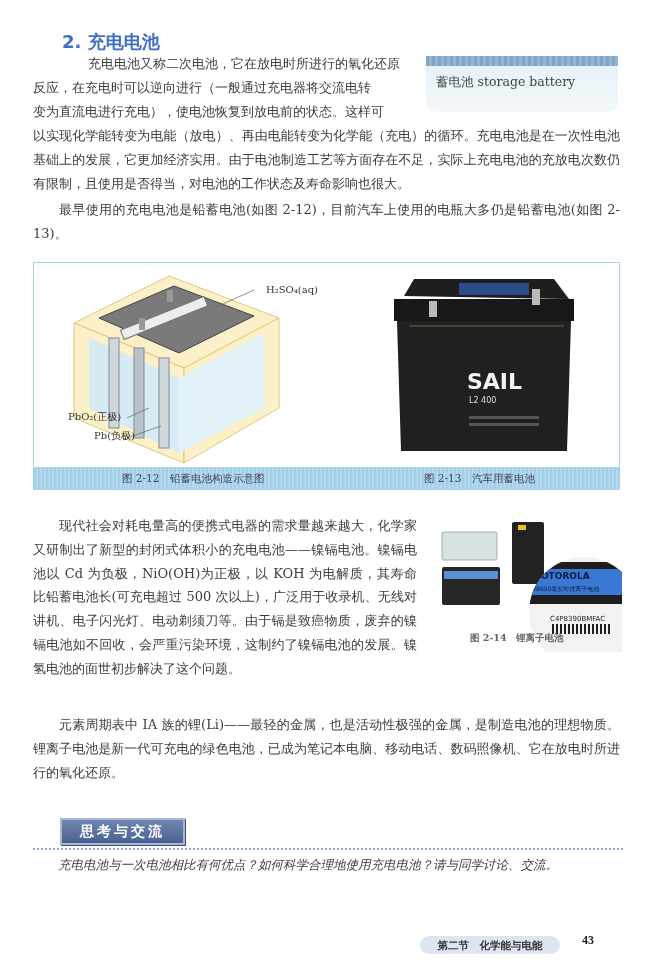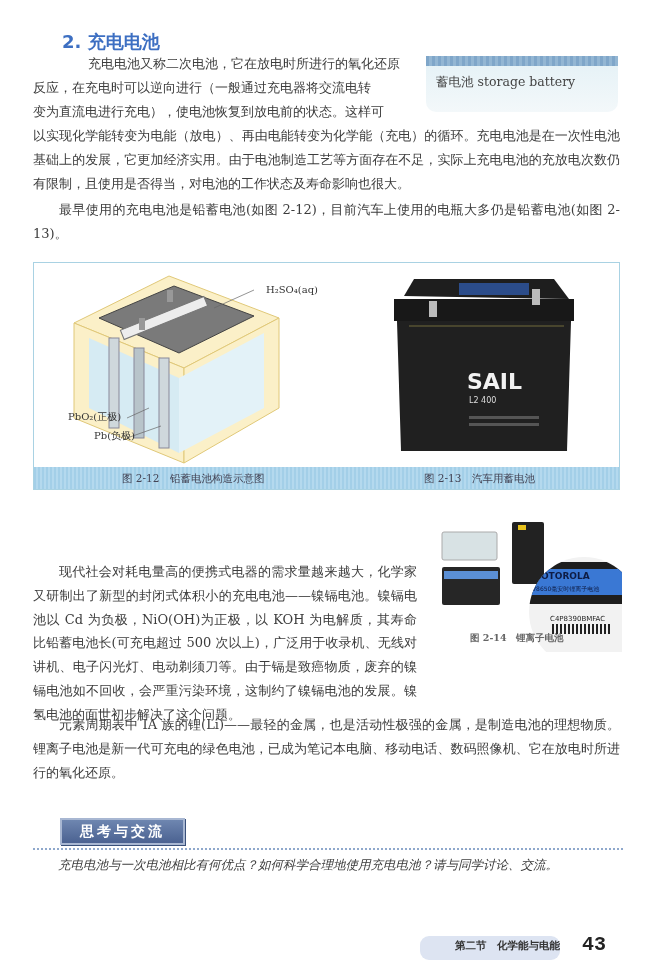--- a/index.html
+++ b/index.html
@@ -11,22 +11,22 @@
   .indent { text-indent: 2em; }
   .sidebar-box { position: absolute; left: 426px; top: 56px; width: 192px; height: 56px; background: linear-gradient(#e4f1f6, #f3f8fa); border-radius: 0 0 10px 10px; }
   .sidebar-box .bar { height: 10px; background: repeating-linear-gradient(90deg,#7fa6c9 0 3px,#93b6d3 3px 6px); }
   .sidebar-box .term { padding: 8px 0 0 10px; font-size: 12.5px; color: #444; }
   .figure-panel { position: absolute; left: 33px; top: 262px; width: 587px; height: 228px; border: 1px solid #a9d2e3; background: #fff; }
   .caption-bar { position: absolute; left: 0; bottom: 0; width: 100%; height: 22px; background: repeating-linear-gradient(90deg,#a3cfe8 0 2px,#b4d9ee 2px 4px); font-size: 10.5px; color: #445; }
   .caption-bar span { position: absolute; top: 5px; }
   .fig-label { position: absolute; font-size: 10px; color: #333; font-family: "DejaVu Serif", serif; }
   .think-badge { position: absolute; left: 60px; top: 818px; width: 125px; height: 27px; background: linear-gradient(#6e86b0,#4b6291); border: 2px solid #a8b7d2; box-shadow: 1px 1px 0 #39507a; color: #fff; font-family: "DejaVu Sans", sans-serif; font-weight: bold; font-size: 14px; letter-spacing: 3px; text-align: center; line-height: 23px; }
   .dotted-line { position: absolute; left: 33px; top: 848px; width: 590px; border-top: 2px dotted #8fa8cc; }
-  .footer-pill { position: absolute; left: 420px; top: 936px; width: 140px; height: 24px; border-radius: 9px; background: #dde4f2; font-family: "DejaVu Sans", sans-serif; font-size: 10.5px; font-weight: bold; color: #333; line-height: 18px; text-align: right; }
-  .page-number { position: absolute; left: 582px; top: 933px; font-family: Liberation Mono, monospace; font-size: 20px; font-weight: bold; color: #222; }
+  .footer-pill { position: absolute; left: 420px; top: 936px; width: 140px; height: 18px; border-radius: 9px; background: #dde4f2; font-family: "DejaVu Sans", sans-serif; font-size: 10.5px; font-weight: bold; color: #333; line-height: 18px; text-align: center; }
+  .page-number { position: absolute; left: 582px; top: 933px; font-family: Liberation Serif, serif; font-size: 12px; font-weight: bold; color: #222; }
   .italic-text { font-family: "DejaVu Serif", serif; font-style: italic; }
 </style>
 </head>
 <body>
 
 <div class="page">
 
   <div class="section-heading">
     <span>2.</span>
     <span>充电电池</span>
@@ -82,21 +82,21 @@
       <rect x="80" y="145" width="70" height="3" fill="#555"></rect>
       <rect x="80" y="152" width="70" height="3" fill="#555"></rect>
     </svg>
 
     <div class="caption-bar">
       <span style="left:88px;">图 2-12　铅蓄电池构造示意图</span>
       <span style="left:390px;">图 2-13　汽车用蓄电池</span>
     </div>
   </div>
 
-  <div class="para indent" style="left:33px; top:514px; width:384px; line-height:23.8px;margin-top:46px;">现代社会对耗电量高的便携式电器的需求量越来越大，化学家又研制出了新型的封闭式体积小的充电电池——镍镉电池。镍镉电池以 Cd 为负极，NiO(OH)为正极，以 KOH 为电解质，其寿命比铅蓄电池长(可充电超过 500 次以上)，广泛用于收录机、无线对讲机、电子闪光灯、电动剃须刀等。由于镉是致癌物质，废弃的镍镉电池如不回收，会严重污染环境，这制约了镍镉电池的发展。镍氢电池的面世初步解决了这个问题。</div>
+  <div class="para indent" style="left:33px; top:514px; width:384px; line-height:23.8px;">现代社会对耗电量高的便携式电器的需求量越来越大，化学家又研制出了新型的封闭式体积小的充电电池——镍镉电池。镍镉电池以 Cd 为负极，NiO(OH)为正极，以 KOH 为电解质，其寿命比铅蓄电池长(可充电超过 500 次以上)，广泛用于收录机、无线对讲机、电子闪光灯、电动剃须刀等。由于镉是致癌物质，废弃的镍镉电池如不回收，会严重污染环境，这制约了镍镉电池的发展。镍氢电池的面世初步解决了这个问题。</div>
 
   <svg width="190" height="130" style="position:absolute;left:432px;top:522px;">
     <rect x="10" y="10" width="55" height="28" rx="2" fill="#d8e2e4" stroke="#aaa"></rect>
     <rect x="80" y="0" width="32" height="62" rx="2" fill="#222"></rect>
     <rect x="86" y="3" width="8" height="5" fill="#e8c31d"></rect>
     <rect x="10" y="45" width="58" height="38" rx="2" fill="#262626"></rect>
     <rect x="12" y="49" width="54" height="8" fill="#5b8fd4"></rect>
     <circle cx="152" cy="90" r="55" fill="#f2f2f2"></circle>
     <clipPath id="cp">
         <circle cx="152" cy="90" r="55"></circle>

